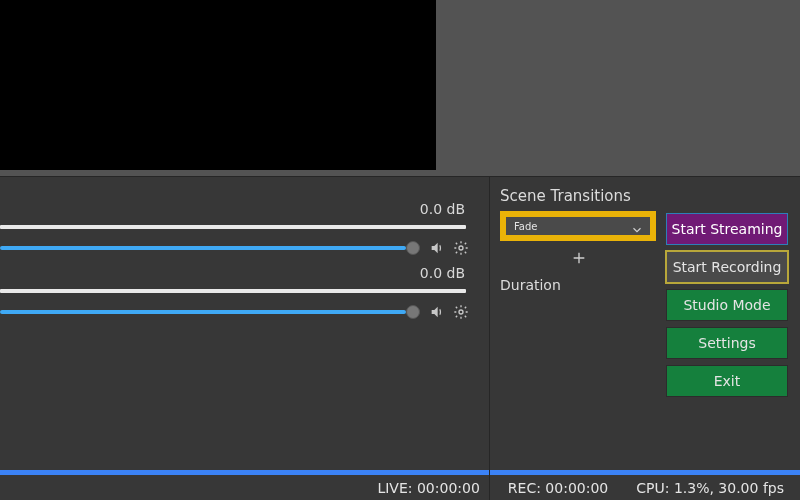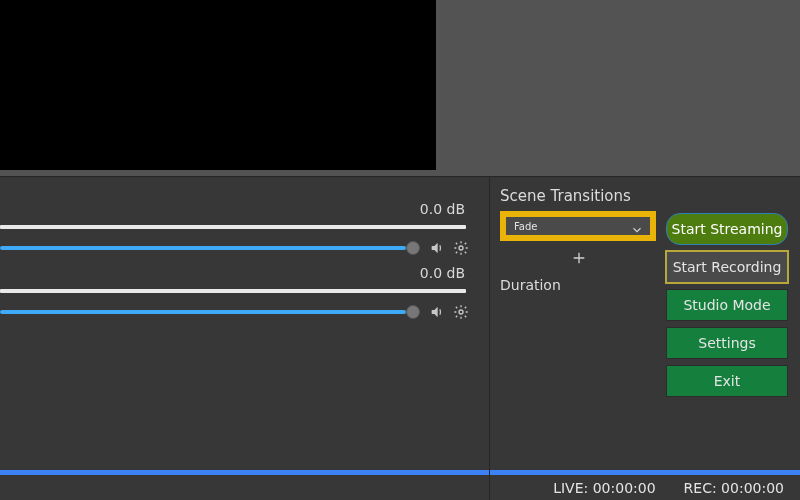--- a/index.html
+++ b/index.html
@@ -26,21 +26,21 @@
   .select .chev { position: absolute; right: 6px; top: 6px; color: #cfcfcf; }
   .plus-row { display: flex; justify-content: center; margin: 6px 0 8px 0; }
   .plus-btn { width: 22px; height: 22px; display: flex; align-items: center; justify-content: center; color: #cfcfcf; cursor: pointer; }
   .dur-row { display: flex; align-items: center; gap: 20px; }
   .dur-label { font-size: 14px; color: #dcdcdc; }
   .spin { position: relative; width: 90px; height: 28px; background: #4a4a4a; border: 1px solid #2c2c2c; color: #e4e4e4; display: flex; align-items: center; padding: 0 18px 0 8px; font-size: 14px; }
   .spin .arrows { position: absolute; right: 4px; top: 2px; display: flex; flex-direction: column; gap: 1px; color: #cfcfcf; }
   .spin .arrows svg { width: 10px; height: 8px; display: block; }
   .controls { width: 122px; display: flex; flex-direction: column; gap: 6px; margin-top: 26px; }
   .btn { height: 32px; display: flex; align-items: center; justify-content: center; font-size: 14px; border: 1px solid #2c2c2c; background: #15803d; color: #e4e4e4; cursor: pointer; }
-  .btn.stream { background: #4d7c0f; color: #fff; border-color: #2d7fb8; border-radius: 14px; }
+  .btn.stream { background: #701a75; color: #fff; border-color: #2d7fb8; }
   .btn.record { background: #4a4a4a; color: #e4e4e4; outline: 2px solid #b8a73a; outline-offset: -1px; }
   .status { width: 800px; height: 30px; background: #373737; border-top: 5px solid #3b82f6; display: flex; align-items: center; justify-content: flex-end; gap: 28px; padding-right: 16px; font-size: 14px; color: #e4e4e4; }
 </style>
 </head>
 <body>
 
 <div class="preview-row">
   <div class="preview-black"></div>
   <div class="preview-rest"></div>
 </div>
@@ -125,13 +125,14 @@
       <div class="btn">Studio Mode</div>
       <div class="btn">Settings</div>
       <div class="btn">Exit</div>
     </div>
   </div>
 </div>
 
 <div class="status">
   <span>LIVE: 00:00:00</span>
   <span>REC: 00:00:00</span>
+  <span>CPU: 1.3%, 30.00 fps</span>
 </div>
 
 </body></html>

